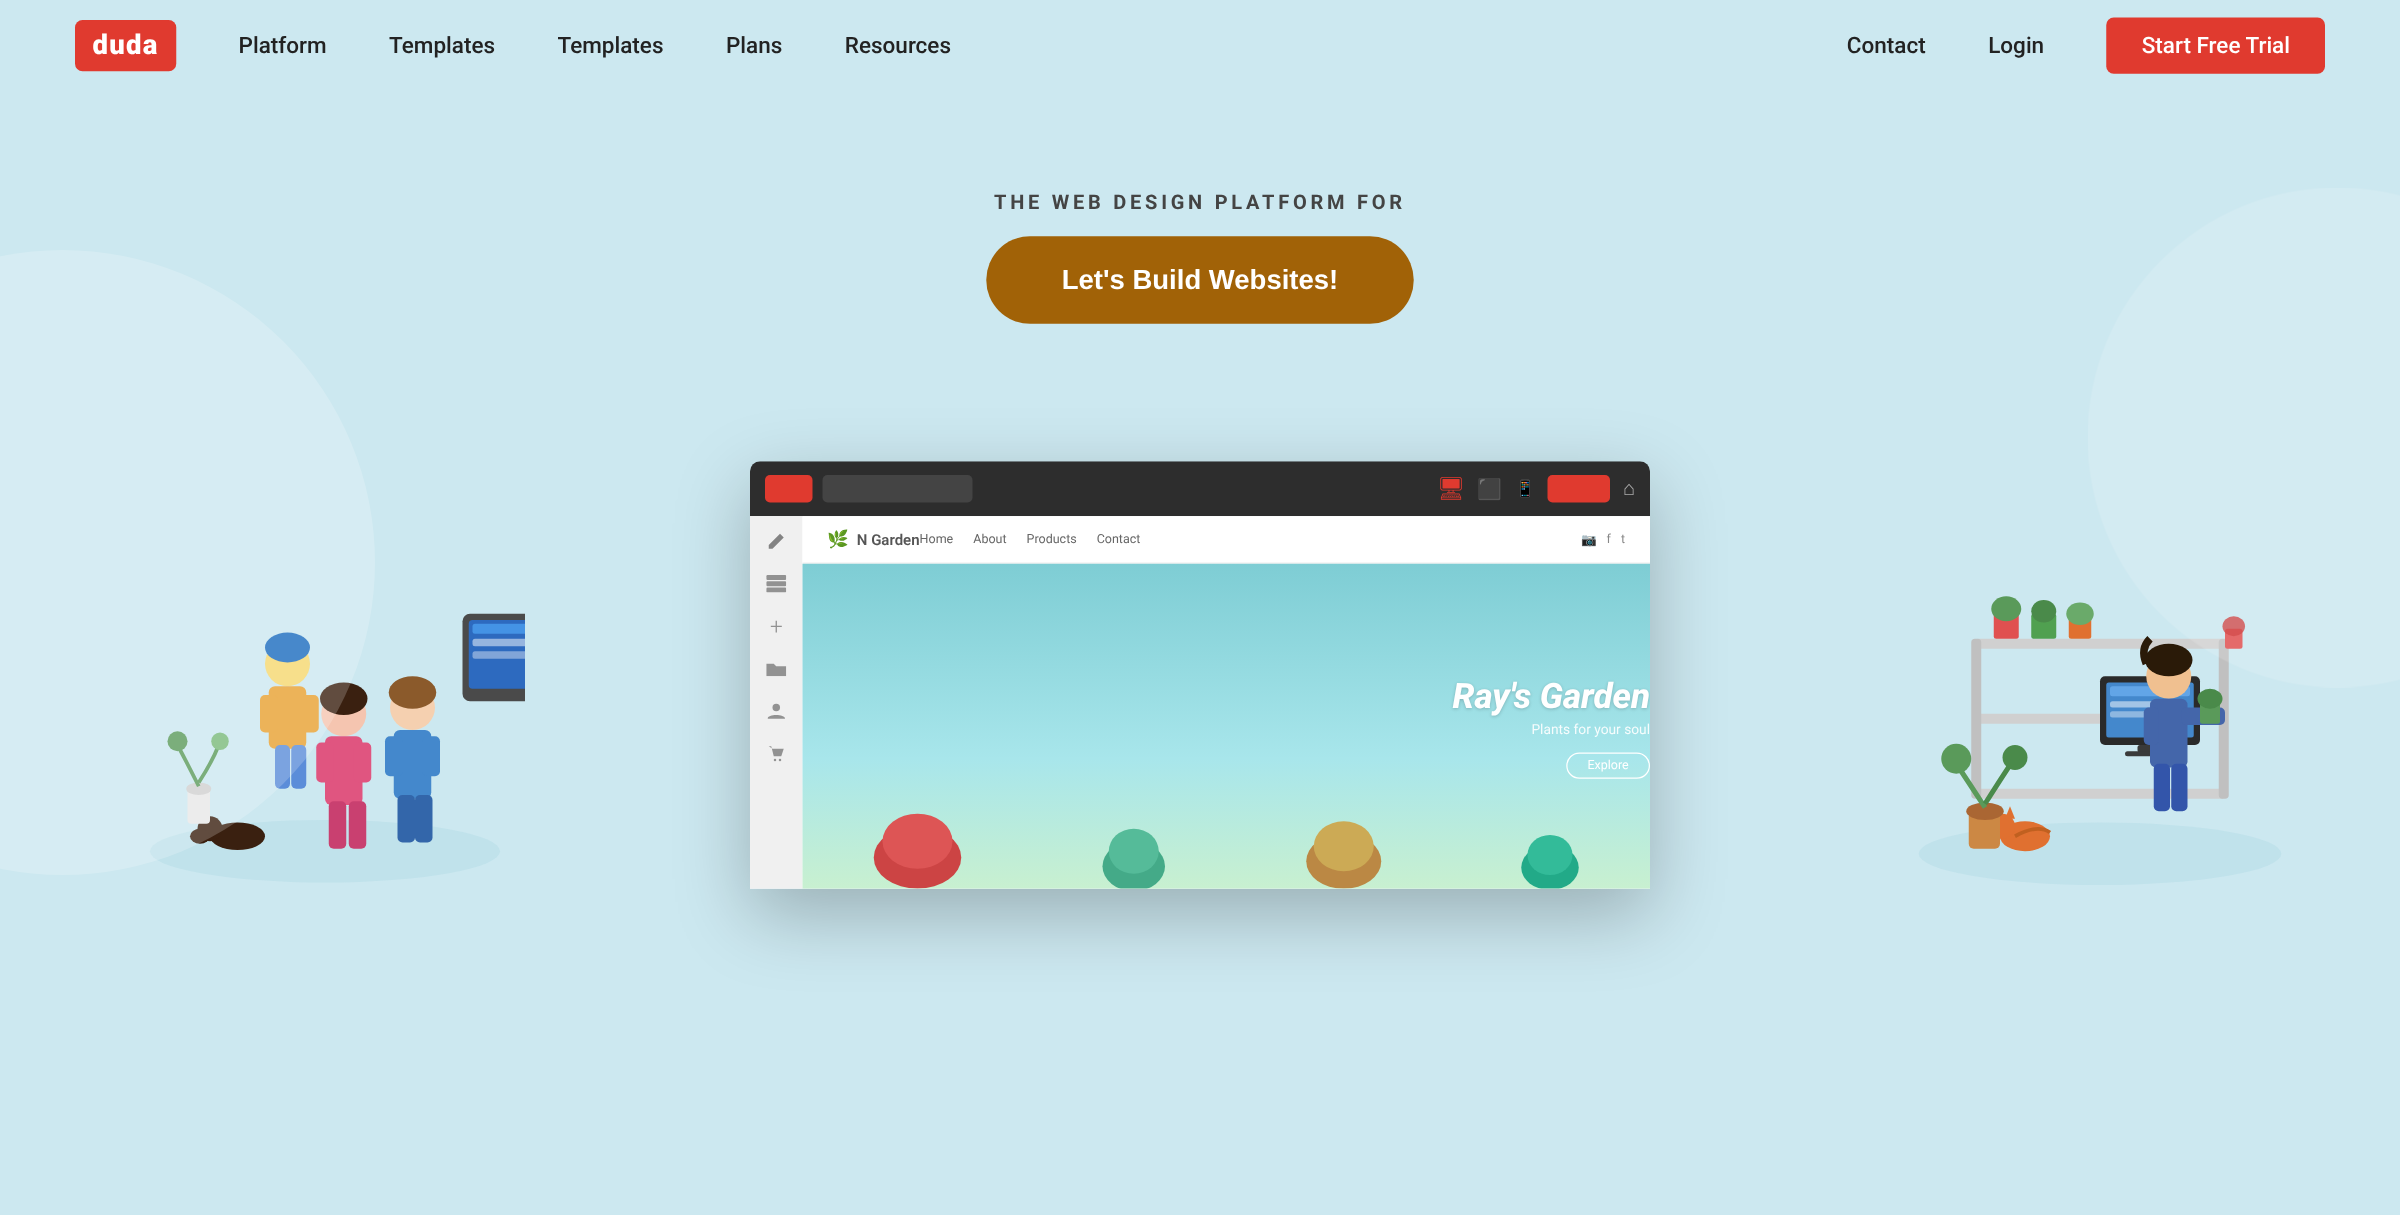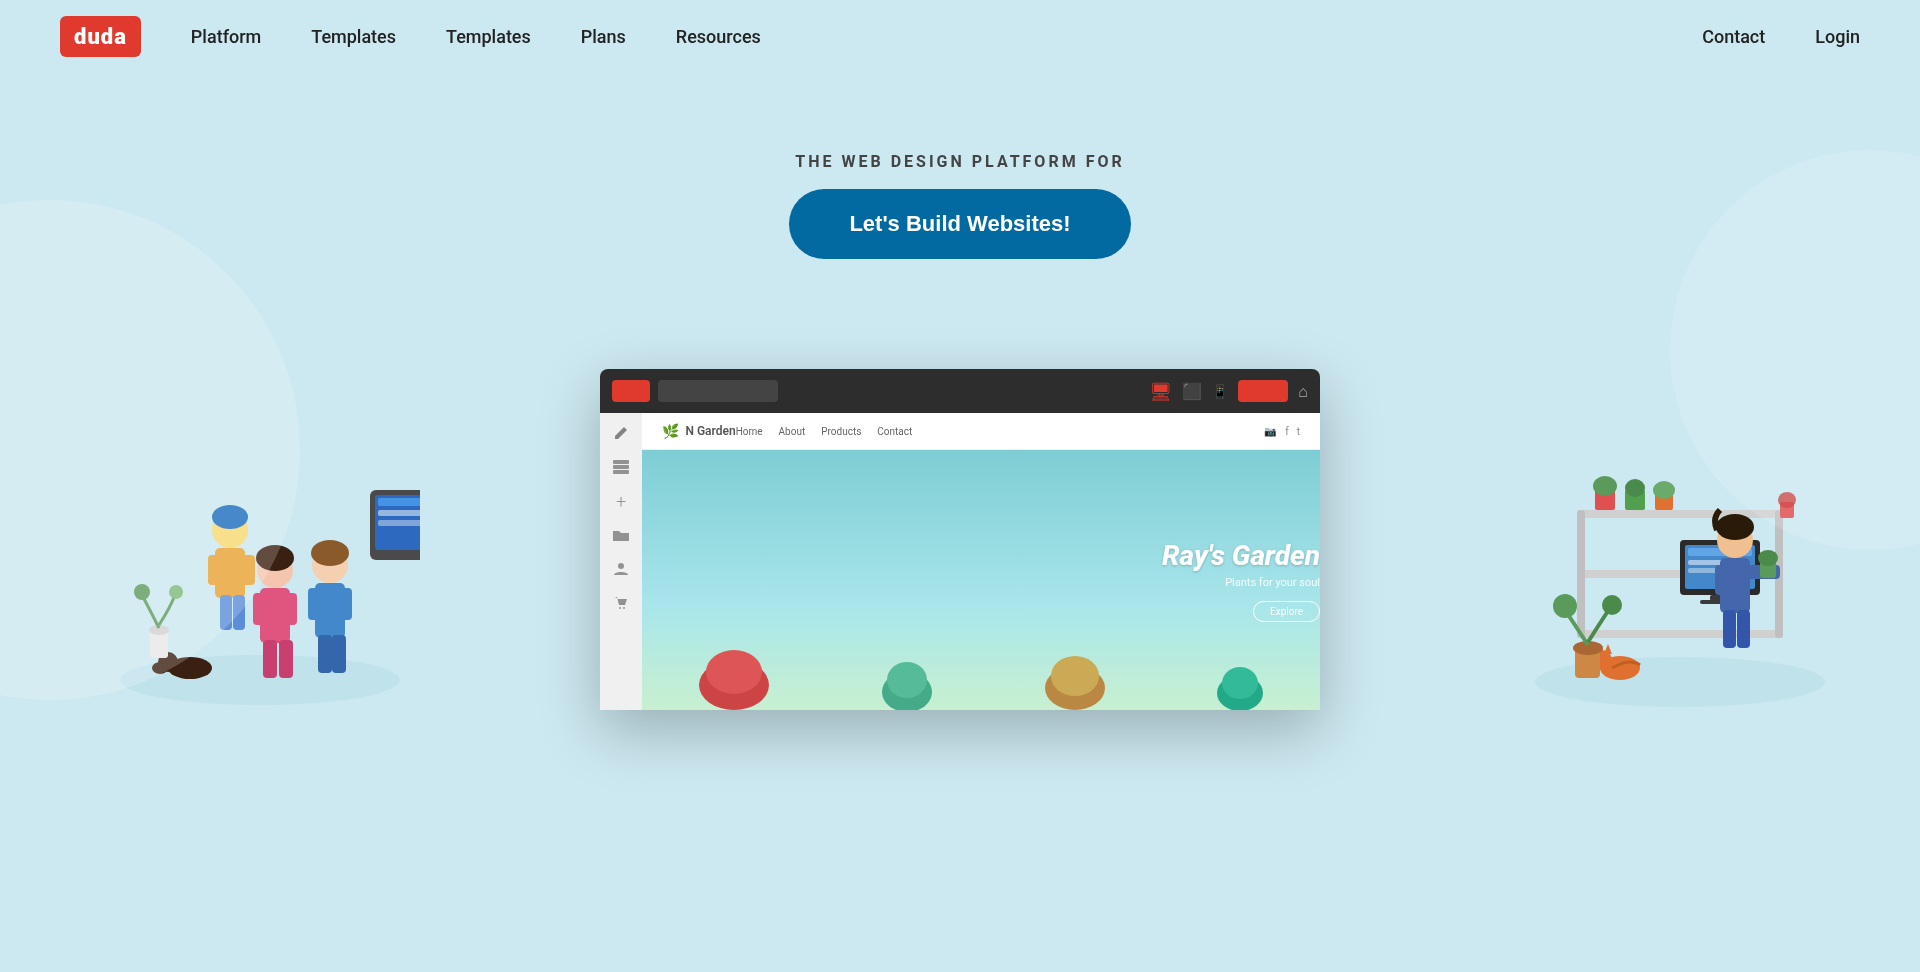--- a/index.html
+++ b/index.html
@@ -82,21 +82,21 @@
       font-weight: 900;
       color: #1a1a1a;
       line-height: 1.1;
       margin-bottom: 40px;
       max-width: 1100px;
       margin-left: auto;
       margin-right: auto;
     }
     .btn-cta {
       display: inline-block;
-      background: #0369a1;
+      background: #a16207;
       color: white;
       padding: 22px 60px;
       border-radius: 50px;
       font-size: 22px;
       font-weight: 600;
       text-decoration: none;
       cursor: pointer;
       border: none;
     }
 
@@ -294,20 +294,21 @@
   <ul class="nav-links">
     <li><a href="#">Platform</a></li>
     <li><a href="#">Templates</a></li>
     <li><a href="#">Templates</a></li>
     <li><a href="#">Plans</a></li>
     <li><a href="#">Resources</a></li>
   </ul>
   <div class="nav-right">
     <a href="#">Contact</a>
     <a href="#">Login</a>
+    <a href="#" class="btn-trial">Start Free Trial</a>
   </div>
 </nav>
 
 <section class="hero">
   <p class="hero-eyebrow">THE WEB DESIGN PLATFORM FOR</p>
   <button class="btn-cta">Let's Build Websites!</button>
 </section>
 
 <div class="browser-wrap">
 

